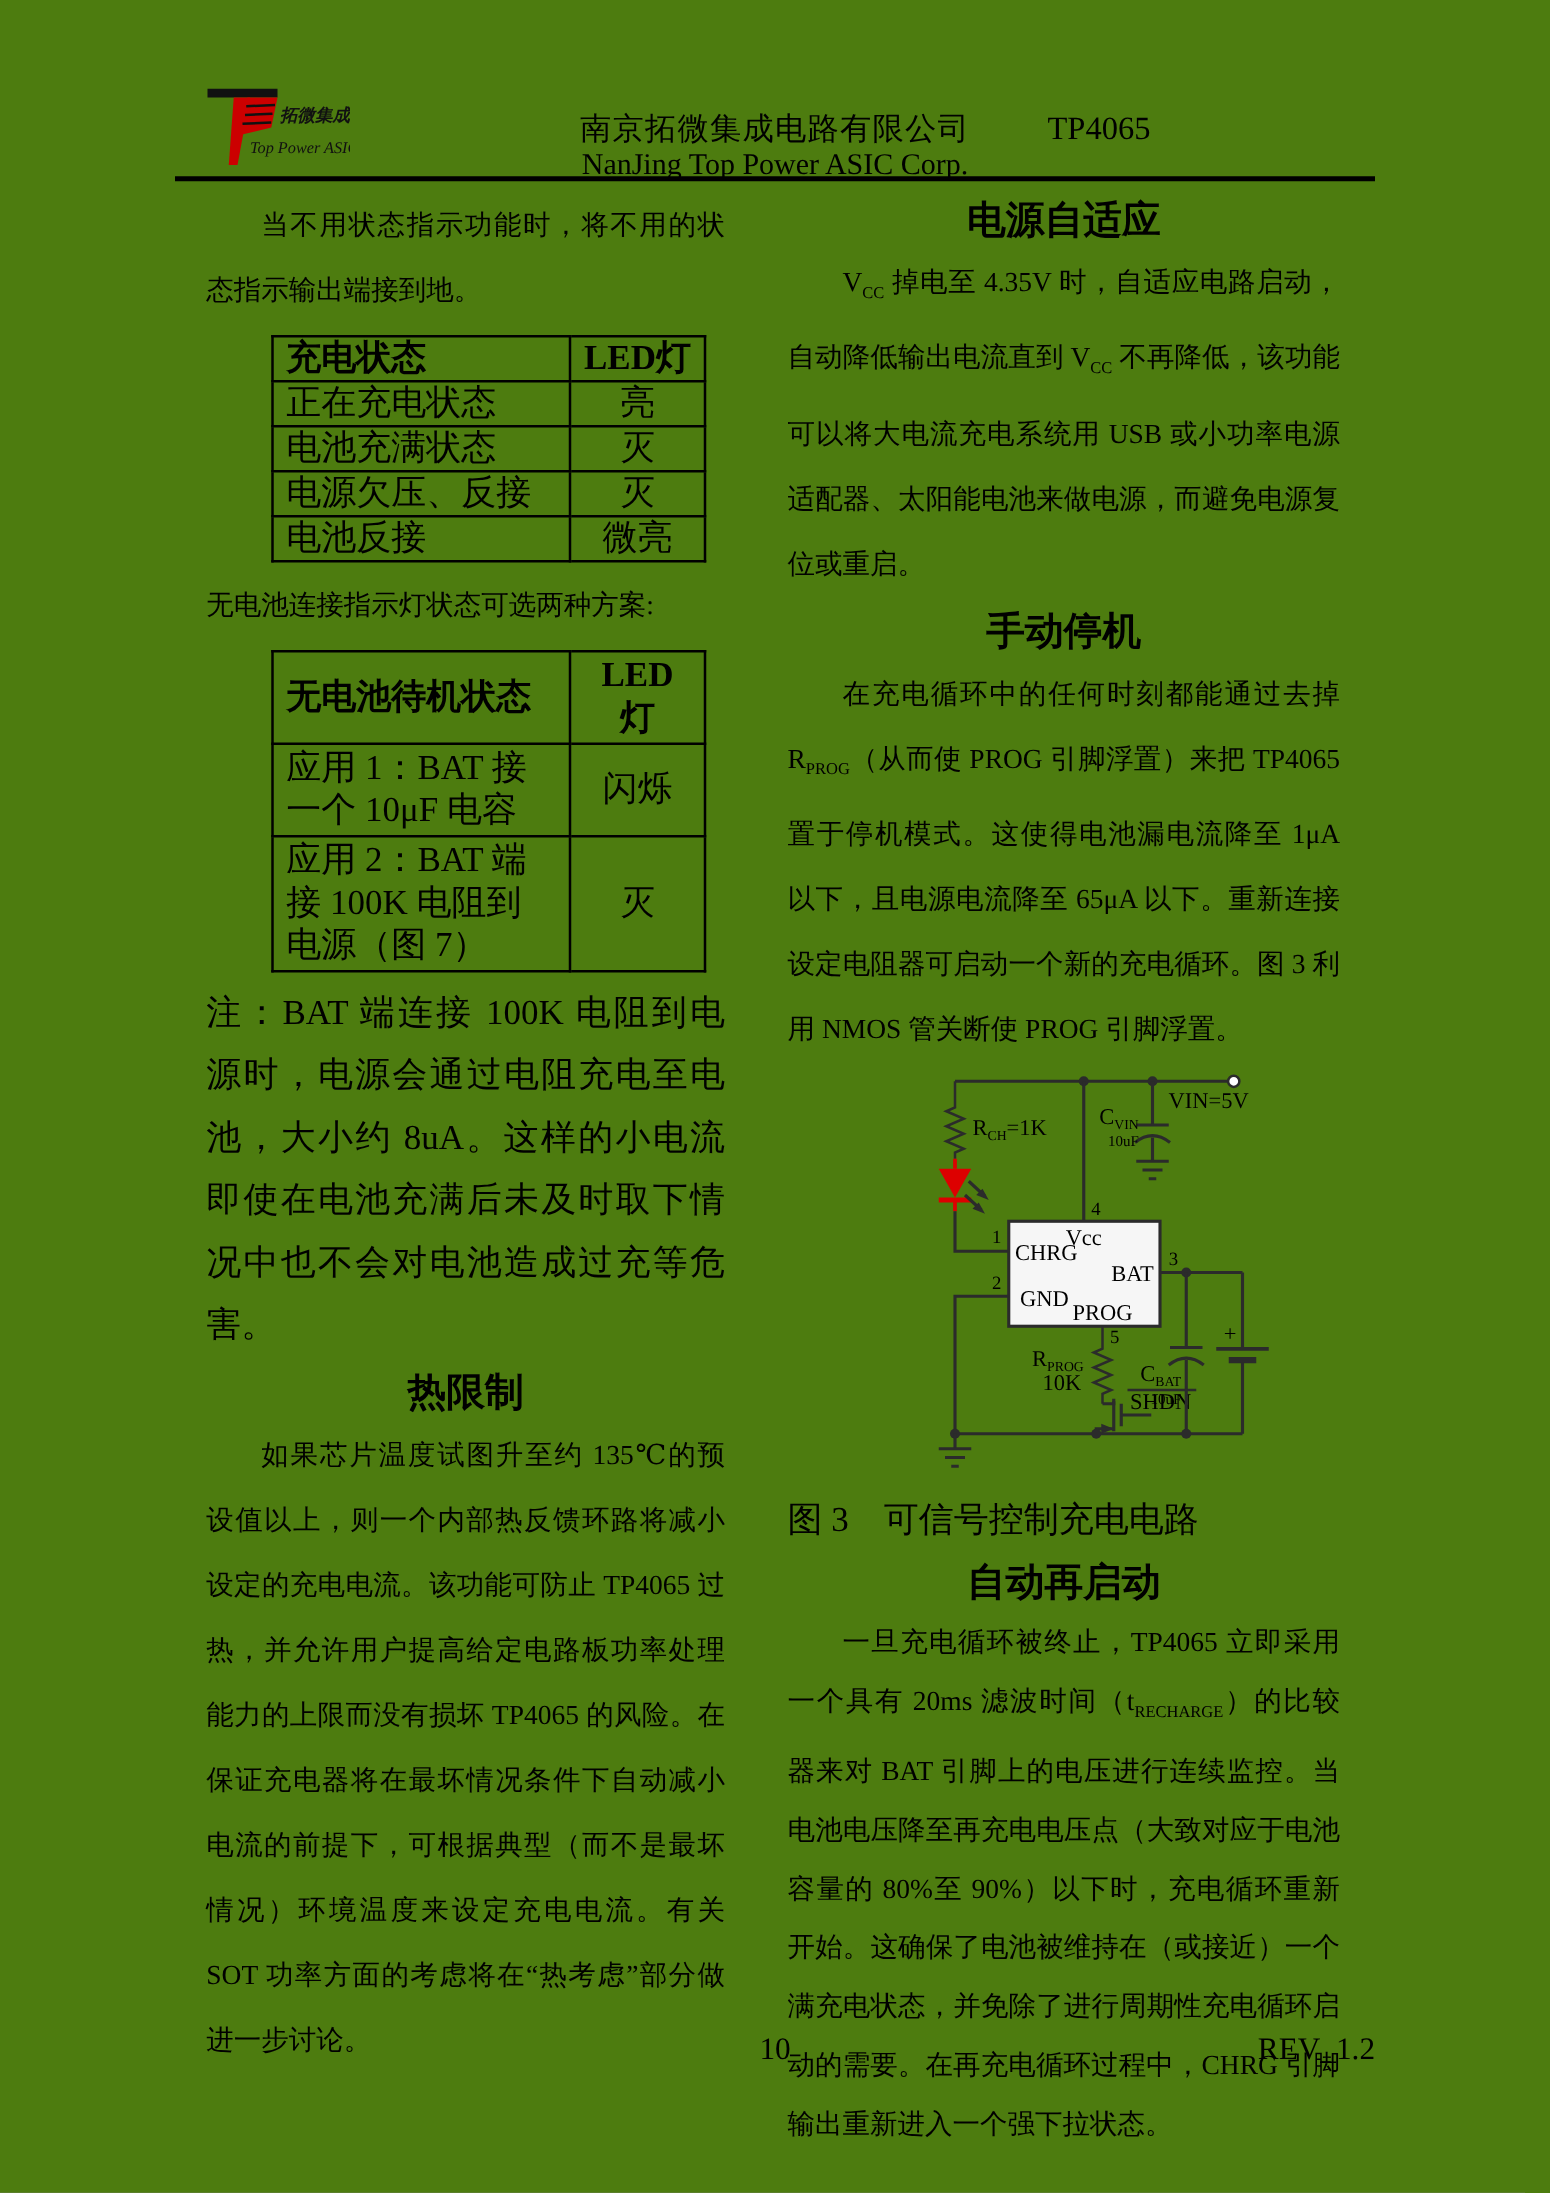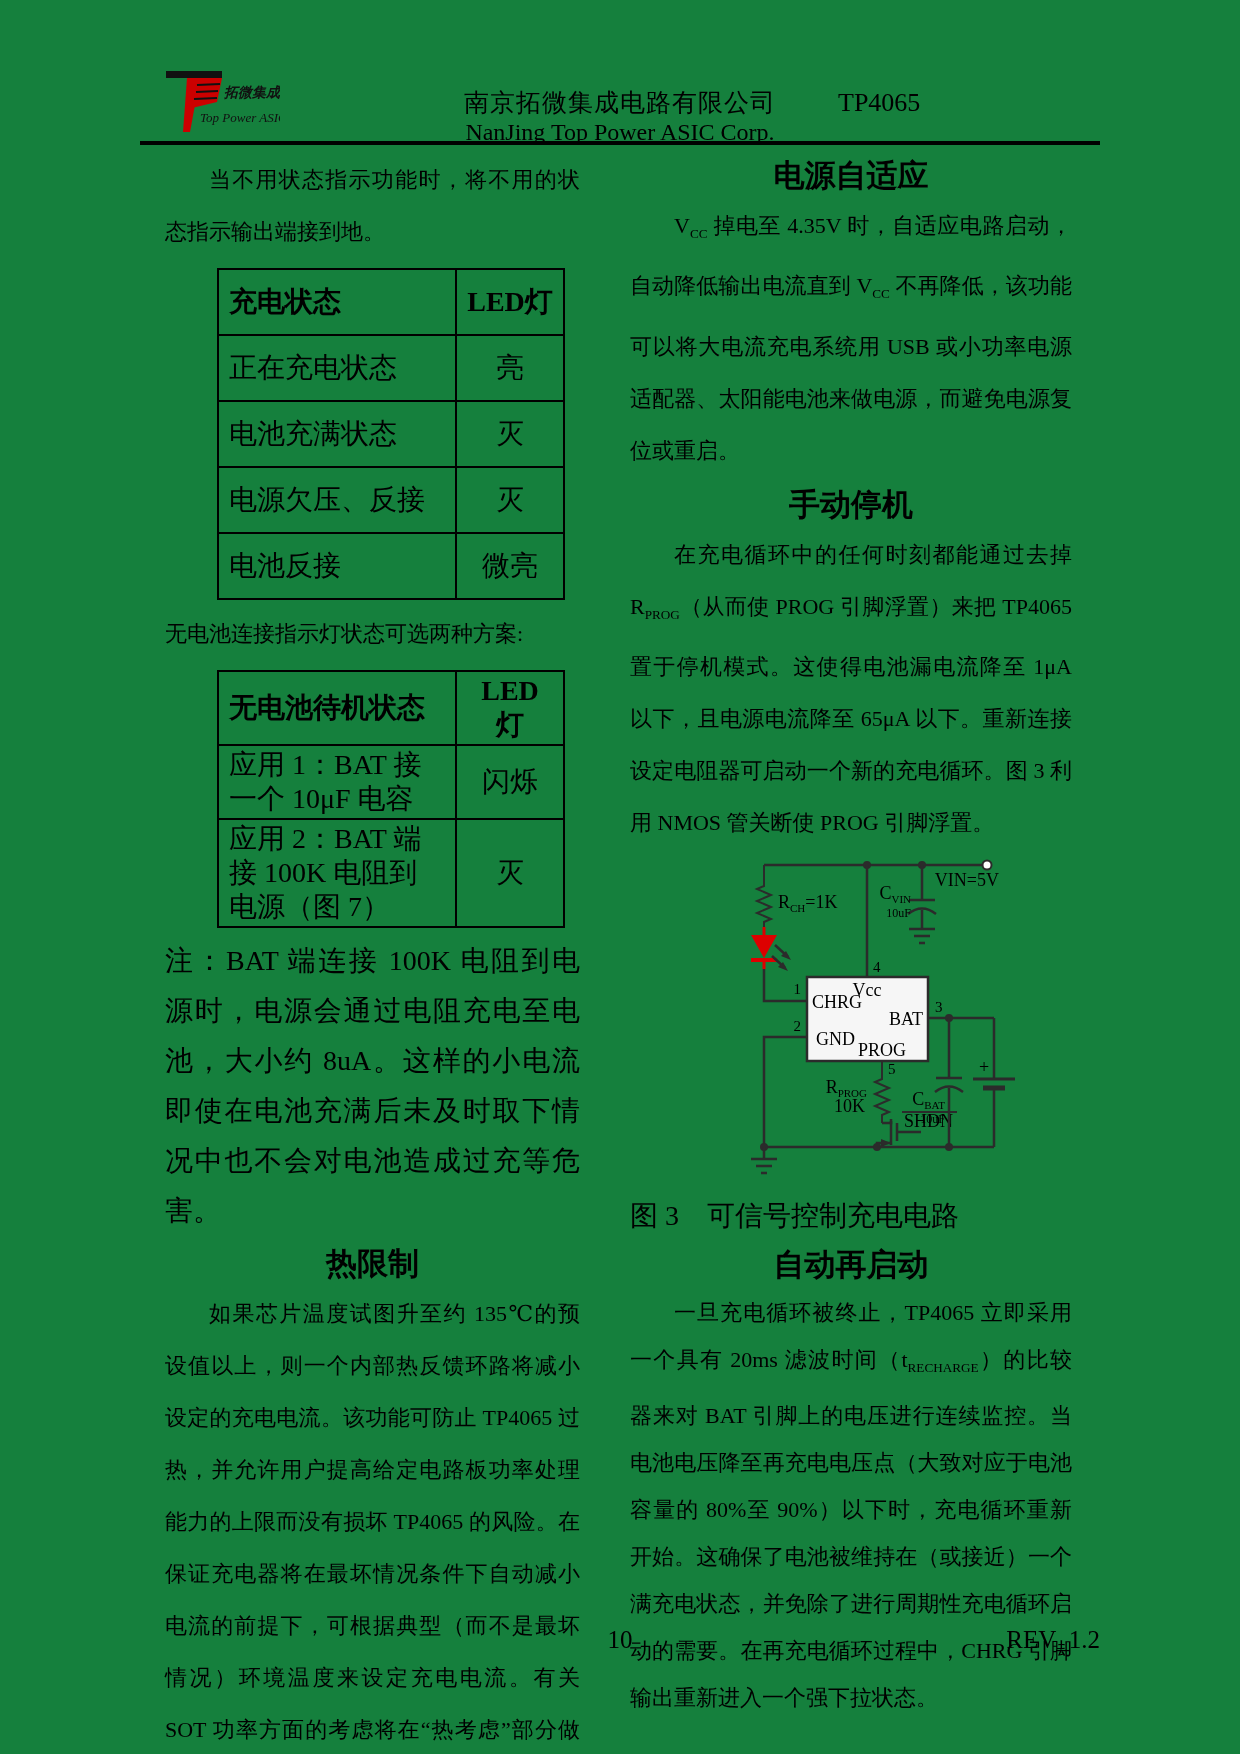--- a/index.html
+++ b/index.html
@@ -1,37 +1,37 @@
 <!DOCTYPE html>
 <html><head>
 <meta charset="utf-8">
 <style>
   * { margin:0; padding:0; box-sizing:border-box; }
   body { background:#888; font-family:"Liberation Serif","DejaVu Serif",serif; color:#000; }
-  .page { position:relative; width:1240px; height:1754px; background:#15803d; margin:0 auto; overflow:hidden; }
+  .page { position:relative; width:1240px; height:1754px; background:#4d7c0f; margin:0 auto; overflow:hidden; }
 
   
   .header-rule { position:absolute; left:140px; top:141px; width:960px; height:4px; background:#000; }
   .logo { position:absolute; left:160px; top:66px; }
   .company { position:absolute; left:420px; top:86px; width:400px; text-align:center; }
   .company-cn { font-size:25px; letter-spacing:1px; }
   .company-en { font-size:24px; }
   .part-number { position:absolute; left:838px; top:88px; font-size:26px; }
 
   
   .col-left  { position:absolute; left:165px; top:154px; width:415px; }
   .col-right { position:absolute; left:630px; top:154px; width:442px; }
 
   p.body { font-size:22px; line-height:52px; text-align:justify; }
   p.indent { text-indent:2em; }
   h3.sec { font-family:"Liberation Sans","DejaVu Sans",sans-serif; font-weight:bold; font-size:31px; line-height:44px; margin:6px 0 2px 0;text-align:center; }
   sub { font-size:0.6em; }
 
   table.dtab { border-collapse:collapse; margin:10px 0 8px 52px; }
-  table.dtab th, table.dtab td { border:2px solid #000; font-size:28px; padding:16px 10px; }
+  table.dtab th, table.dtab td { border:2px solid #000; font-size:28px; padding:1px 10px; }
   table.dtab th { text-align:left; font-weight:bold; }
   table.dtab .c2 { width:108px; text-align:center; }
   table.dtab .c1 { width:238px; }
   table.t1 td, table.t1 th { height:34px; line-height:32px; }
   table.t2 td, table.t2 th { line-height:34px; padding:2px 10px; }
 
   p.note { font-size:28px; line-height:50px; text-align:justify; }
 
   .figure { margin:6px 0 0 0; }
   .figcaption { text-align:left; font-size:28px; line-height:42px; margin:2px 0 6px 0; }

